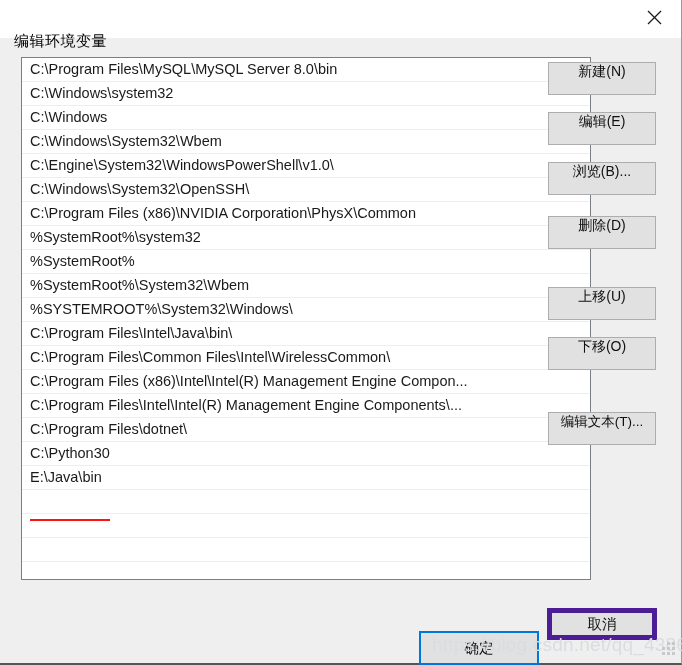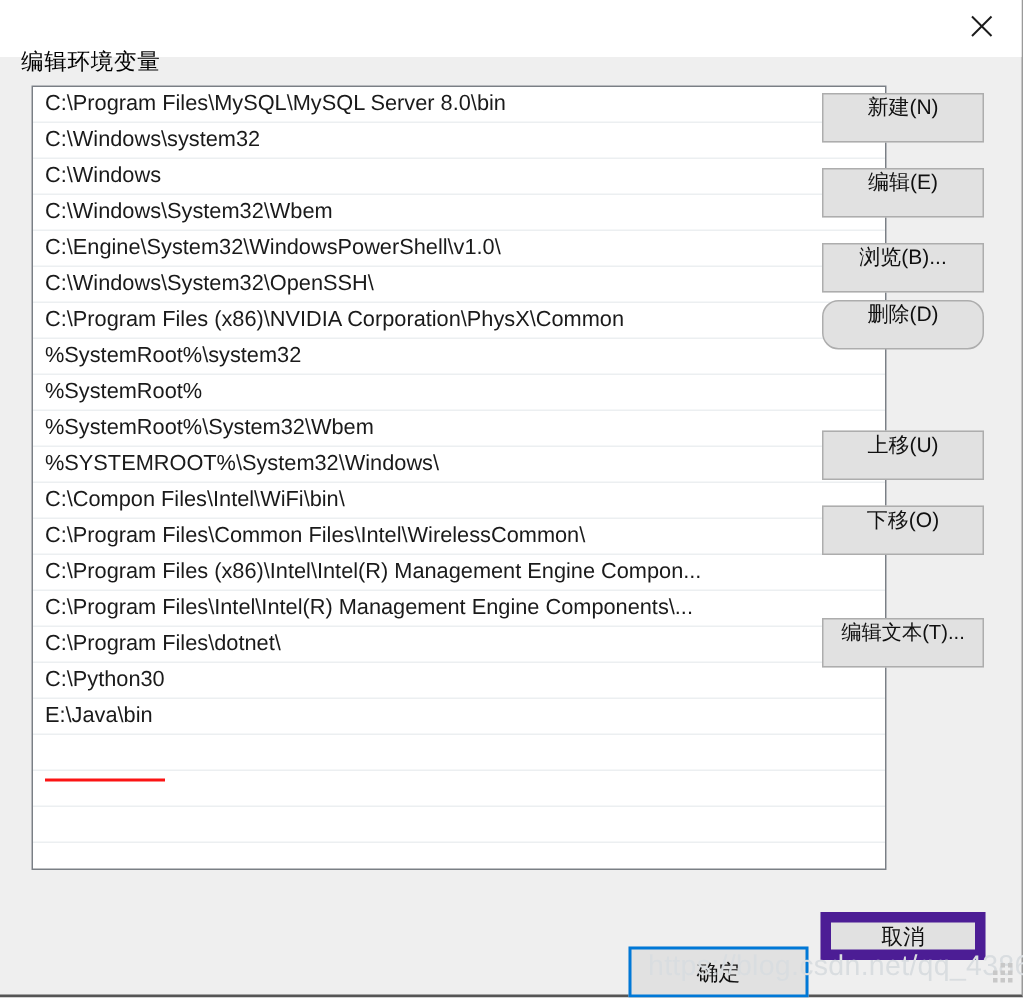--- a/index.html
+++ b/index.html
@@ -72,41 +72,41 @@
     font-size: 14px;
     color: #101010;
     display: flex; align-items: flex-start; justify-content: center;
     white-space: nowrap;
     font-family: "Liberation Sans", "DejaVu Sans", sans-serif;
     padding: 0;
   }
   #btn-new    { top: 62px; }
   #btn-edit   { top: 112px; }
   #btn-browse { top: 162px; }
-  #btn-delete { top: 200px; border-radius: 11px; }
+  #btn-delete { top: 216px; }
   #btn-up     { top: 287px; }
   #btn-down   { top: 337px; }
   #btn-text   { top: 412px; }
   #btn-text span { font-size: 13.5px; }
   
   #btn-ok {
     position: absolute;
     left: 419px; top: 607px;
     width: 120px; height: 34px;
     background: #e1e1e1;
     border: 2px solid #0078d7;
     font-size: 14.5px; color: #101010;
     display: flex; align-items: center; justify-content: center;
   }
   #btn-cancel {
     position: absolute;
     left: 547px; top: 608px;
     width: 110px; height: 32px;
     background: #e1e1e1;
-    border: 7px solid #4c1d95;
+    border: 5px solid #4c1d95;
     font-size: 14.5px; color: #101010;
     display: flex; align-items: center; justify-content: center;
   }
   
   #watermark {
     position: absolute;
     left: 432px; top: 634px;
     font-size: 19px;
     color: #d9dde0;
     letter-spacing: 0.2px;
@@ -147,21 +147,21 @@
       <div class="path-row">C:\Windows\system32</div>
       <div class="path-row">C:\Windows</div>
       <div class="path-row">C:\Windows\System32\Wbem</div>
       <div class="path-row">C:\Engine\System32\WindowsPowerShell\v1.0\</div>
       <div class="path-row">C:\Windows\System32\OpenSSH\</div>
       <div class="path-row">C:\Program Files (x86)\NVIDIA Corporation\PhysX\Common</div>
       <div class="path-row">%SystemRoot%\system32</div>
       <div class="path-row">%SystemRoot%</div>
       <div class="path-row">%SystemRoot%\System32\Wbem</div>
       <div class="path-row">%SYSTEMROOT%\System32\Windows\</div>
-      <div class="path-row">C:\Compon Files\Intel\WiFi\bin\</div>
+      <div class="path-row">C:\Program Files\Intel\Java\bin\</div>
       <div class="path-row">C:\Program Files\Common Files\Intel\WirelessCommon\</div>
       <div class="path-row">C:\Program Files (x86)\Intel\Intel(R) Management Engine Compon...</div>
       <div class="path-row">C:\Program Files\Intel\Intel(R) Management Engine Components\...</div>
       <div class="path-row">C:\Program Files\dotnet\</div>
       <div class="path-row">C:\Python30</div>
       <div class="path-row">E:\Java\bin</div>
       <div class="path-row empty"></div>
       <div class="path-row empty"></div>
       <div class="path-row empty"></div>
     </div>

